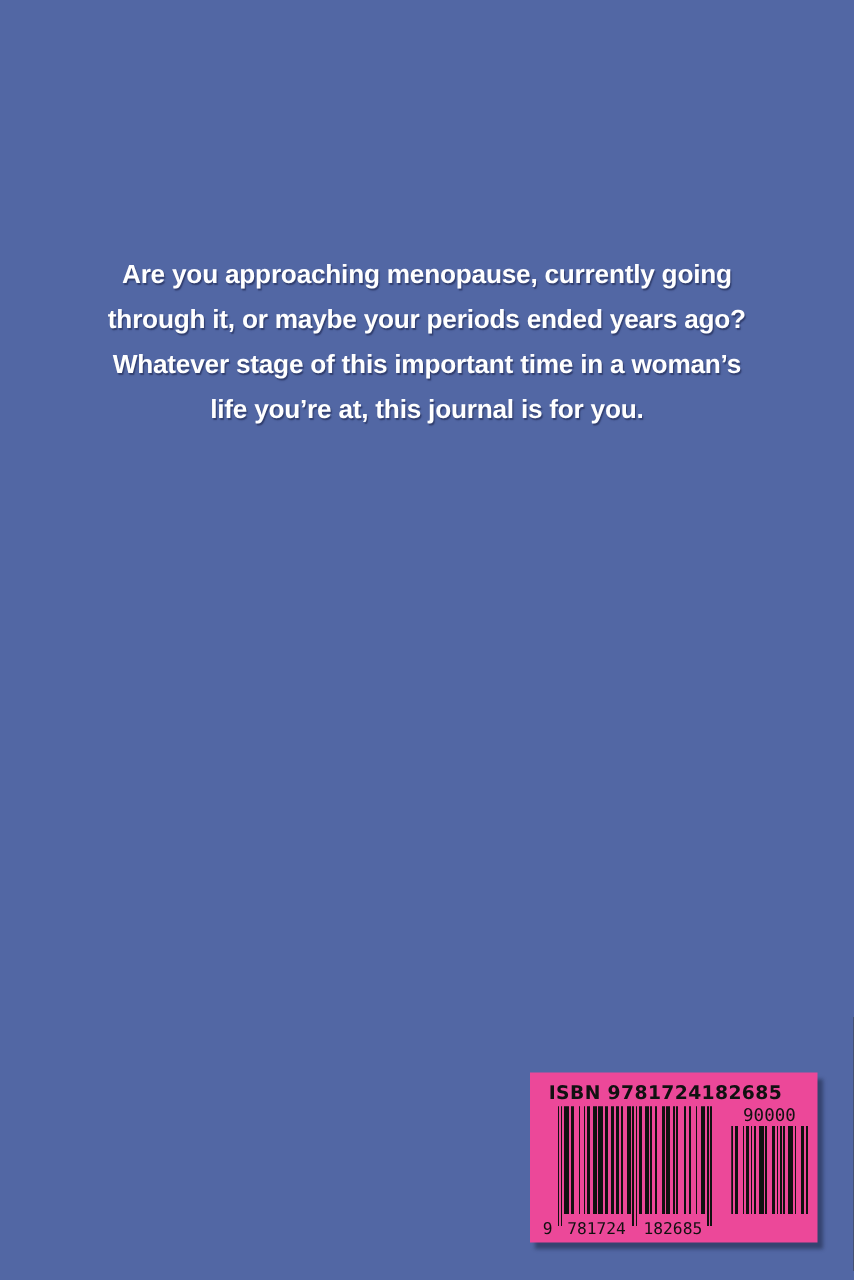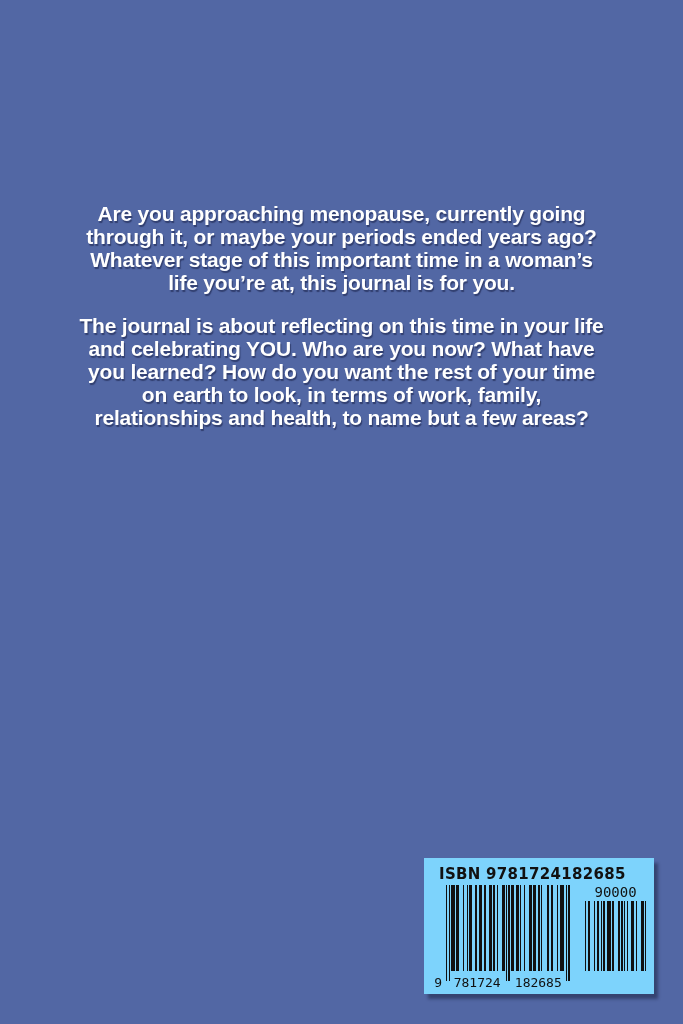--- a/index.html
+++ b/index.html
@@ -8,21 +8,21 @@
     width:683px;height:1024px;
     overflow:hidden;
     font-family:"Liberation Sans",sans-serif;
   }
   .blurb{
     position:absolute;
     top:202px;left:0;right:0;
     text-align:center;
     font-weight:bold;
     font-size:21px;
-    line-height:23px;
+    line-height:36px;
     letter-spacing:-0.2px;
   }
   .blurb p{
     margin:0 0 20px 0;
     white-space:pre-line;
     text-shadow:1px 2px 1px rgba(30,40,82,0.65);
   }
   .barcode-box{
     position:absolute;
     left:424px;top:858px;
@@ -52,28 +52,23 @@
 </head>
 <body>
 
 <div class="cover" style="background: rgb(82, 103, 164);">
 
   <div class="blurb" style="color: rgb(255, 255, 255);">
     <p>Are you approaching menopause, currently going
 through it, or maybe your periods ended years ago?
 Whatever stage of this important time in a woman’s
 life you’re at, this journal is for you.</p>
-    <p>The journal is about reflecting on this time in your life
-and celebrating YOU. Who are you now? What have
-you learned? How do you want the rest of your time
-on earth to look, in terms of work, family,
-relationships and health, to name but a few areas?</p>
   </div>
 
-  <div class="barcode-box" style="background: #7dd3fc;">
+  <div class="barcode-box" style="background: #ec4899;">
     <div class="isbn-label">ISBN 9781724182685</div>
     <div class="bars-row">
       <svg id="ean13-svg" width="138" height="106" shape-rendering="crispEdges">
           <rect x="12.00" y="0" width="1.30" height="96" fill="#111111"></rect>
           <rect x="14.60" y="0" width="1.30" height="96" fill="#111111"></rect>
           <rect x="17.20" y="0" width="3.90" height="86" fill="#111111"></rect>
           <rect x="22.40" y="0" width="2.60" height="86" fill="#111111"></rect>
           <rect x="28.90" y="0" width="1.30" height="86" fill="#111111"></rect>
           <rect x="32.80" y="0" width="1.30" height="86" fill="#111111"></rect>
           <rect x="35.40" y="0" width="2.60" height="86" fill="#111111"></rect>

